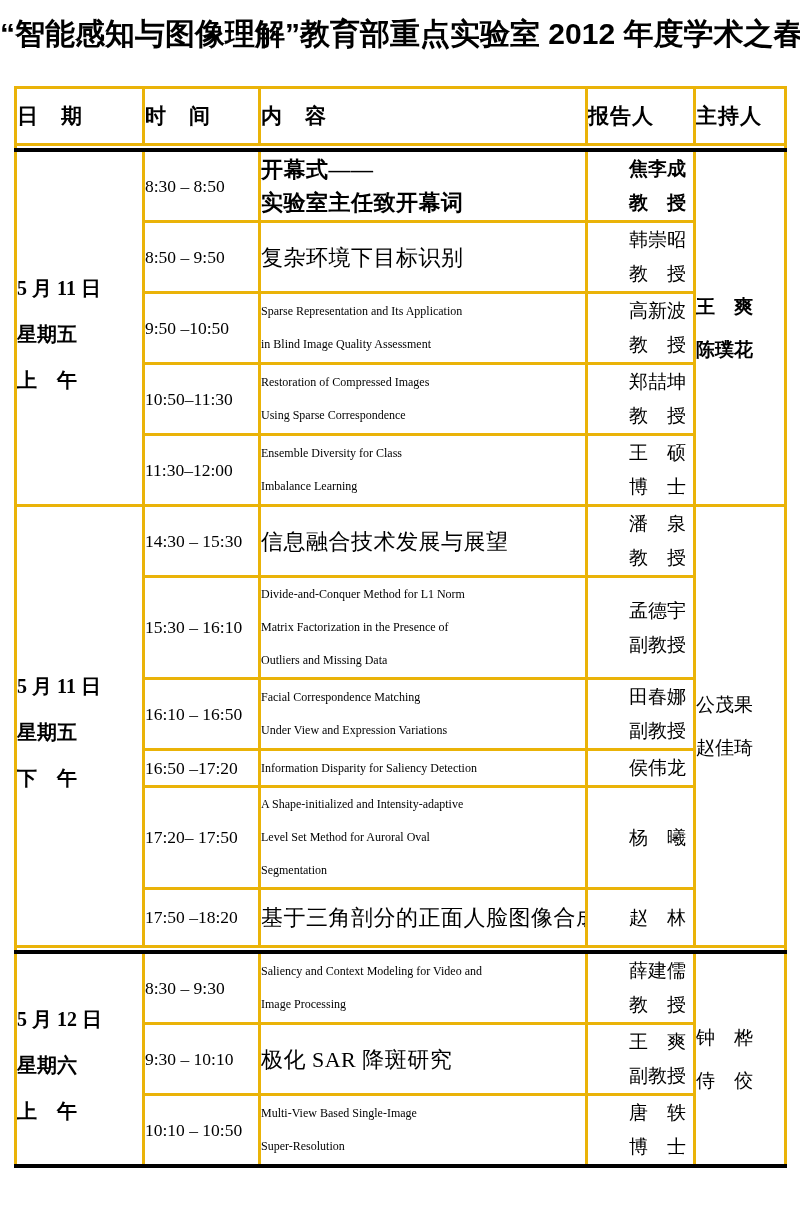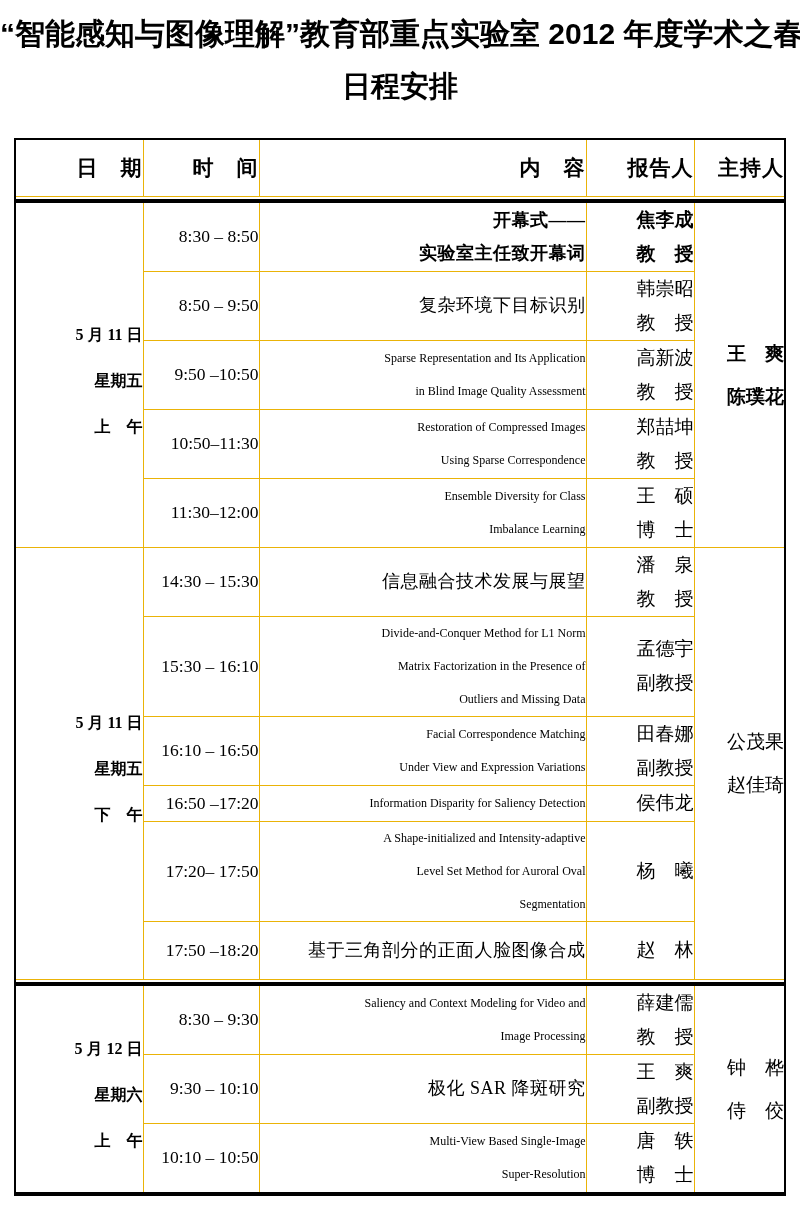--- a/index.html
+++ b/index.html
@@ -27,23 +27,23 @@
   
   table.schedule{
     border-collapse:collapse;
     table-layout:fixed;
     width:772px;
     margin:26px 0 0 14px;
     border:2px solid #000;
     border-bottom:4px solid #000;
   }
   .schedule th,.schedule td{
-    border:1px solid #eab308;
+    border:3px solid #eab308;
     padding:0;
-    text-align:right;
+    text-align:left;
     vertical-align:middle;
     overflow:hidden;
   }
   .schedule thead tr{height:57px;}
   .schedule th{
     font-family:"Liberation Sans","DejaVu Sans",sans-serif;
     font-weight:bold;
     font-size:21px;
     letter-spacing:1px;
   }
@@ -51,34 +51,33 @@
   .sep td{
     height:2px;
     line-height:0;
     font-size:0;
     background:#fff;
     border-bottom:4px solid #000;
   }
   .line{line-height:33px;white-space:nowrap;}
   .time-cell{font-size:17.5px;}
   .content-cell .line{font-size:12px;}
-  .content-cell .line.cn{font-size:18px;letter-spacing:0.5px;}
+  .content-cell .line.cn{font-size:22px;letter-spacing:0.5px;}
   .speaker-cell .line{font-size:19px;line-height:34px;margin-left:41px;}
   .host-cell .line{font-size:19px;line-height:43px;}
-  .date-cell .line{font-size:16px;font-weight:bold;line-height:34px;margin-top:12px;}
+  .date-cell .line{font-size:20px;font-weight:bold;line-height:34px;margin-top:12px;}
   .bold-row .line{font-weight:bold;}
 </style>
 </head>
 <body>
 
 <div class="page">
 
   <div class="titles">
     <div class="t-line">“智能感知与图像理解”教育部重点实验室 2012 年度学术之春</div>
-    <div class="t-line t-sub">日程安排</div>
   </div>
 
   <table class="schedule">
     <colgroup>
       <col style="width:128px">
       <col style="width:116px">
       <col style="width:327px">
       <col style="width:108px">
       <col style="width:91px">
     </colgroup>

